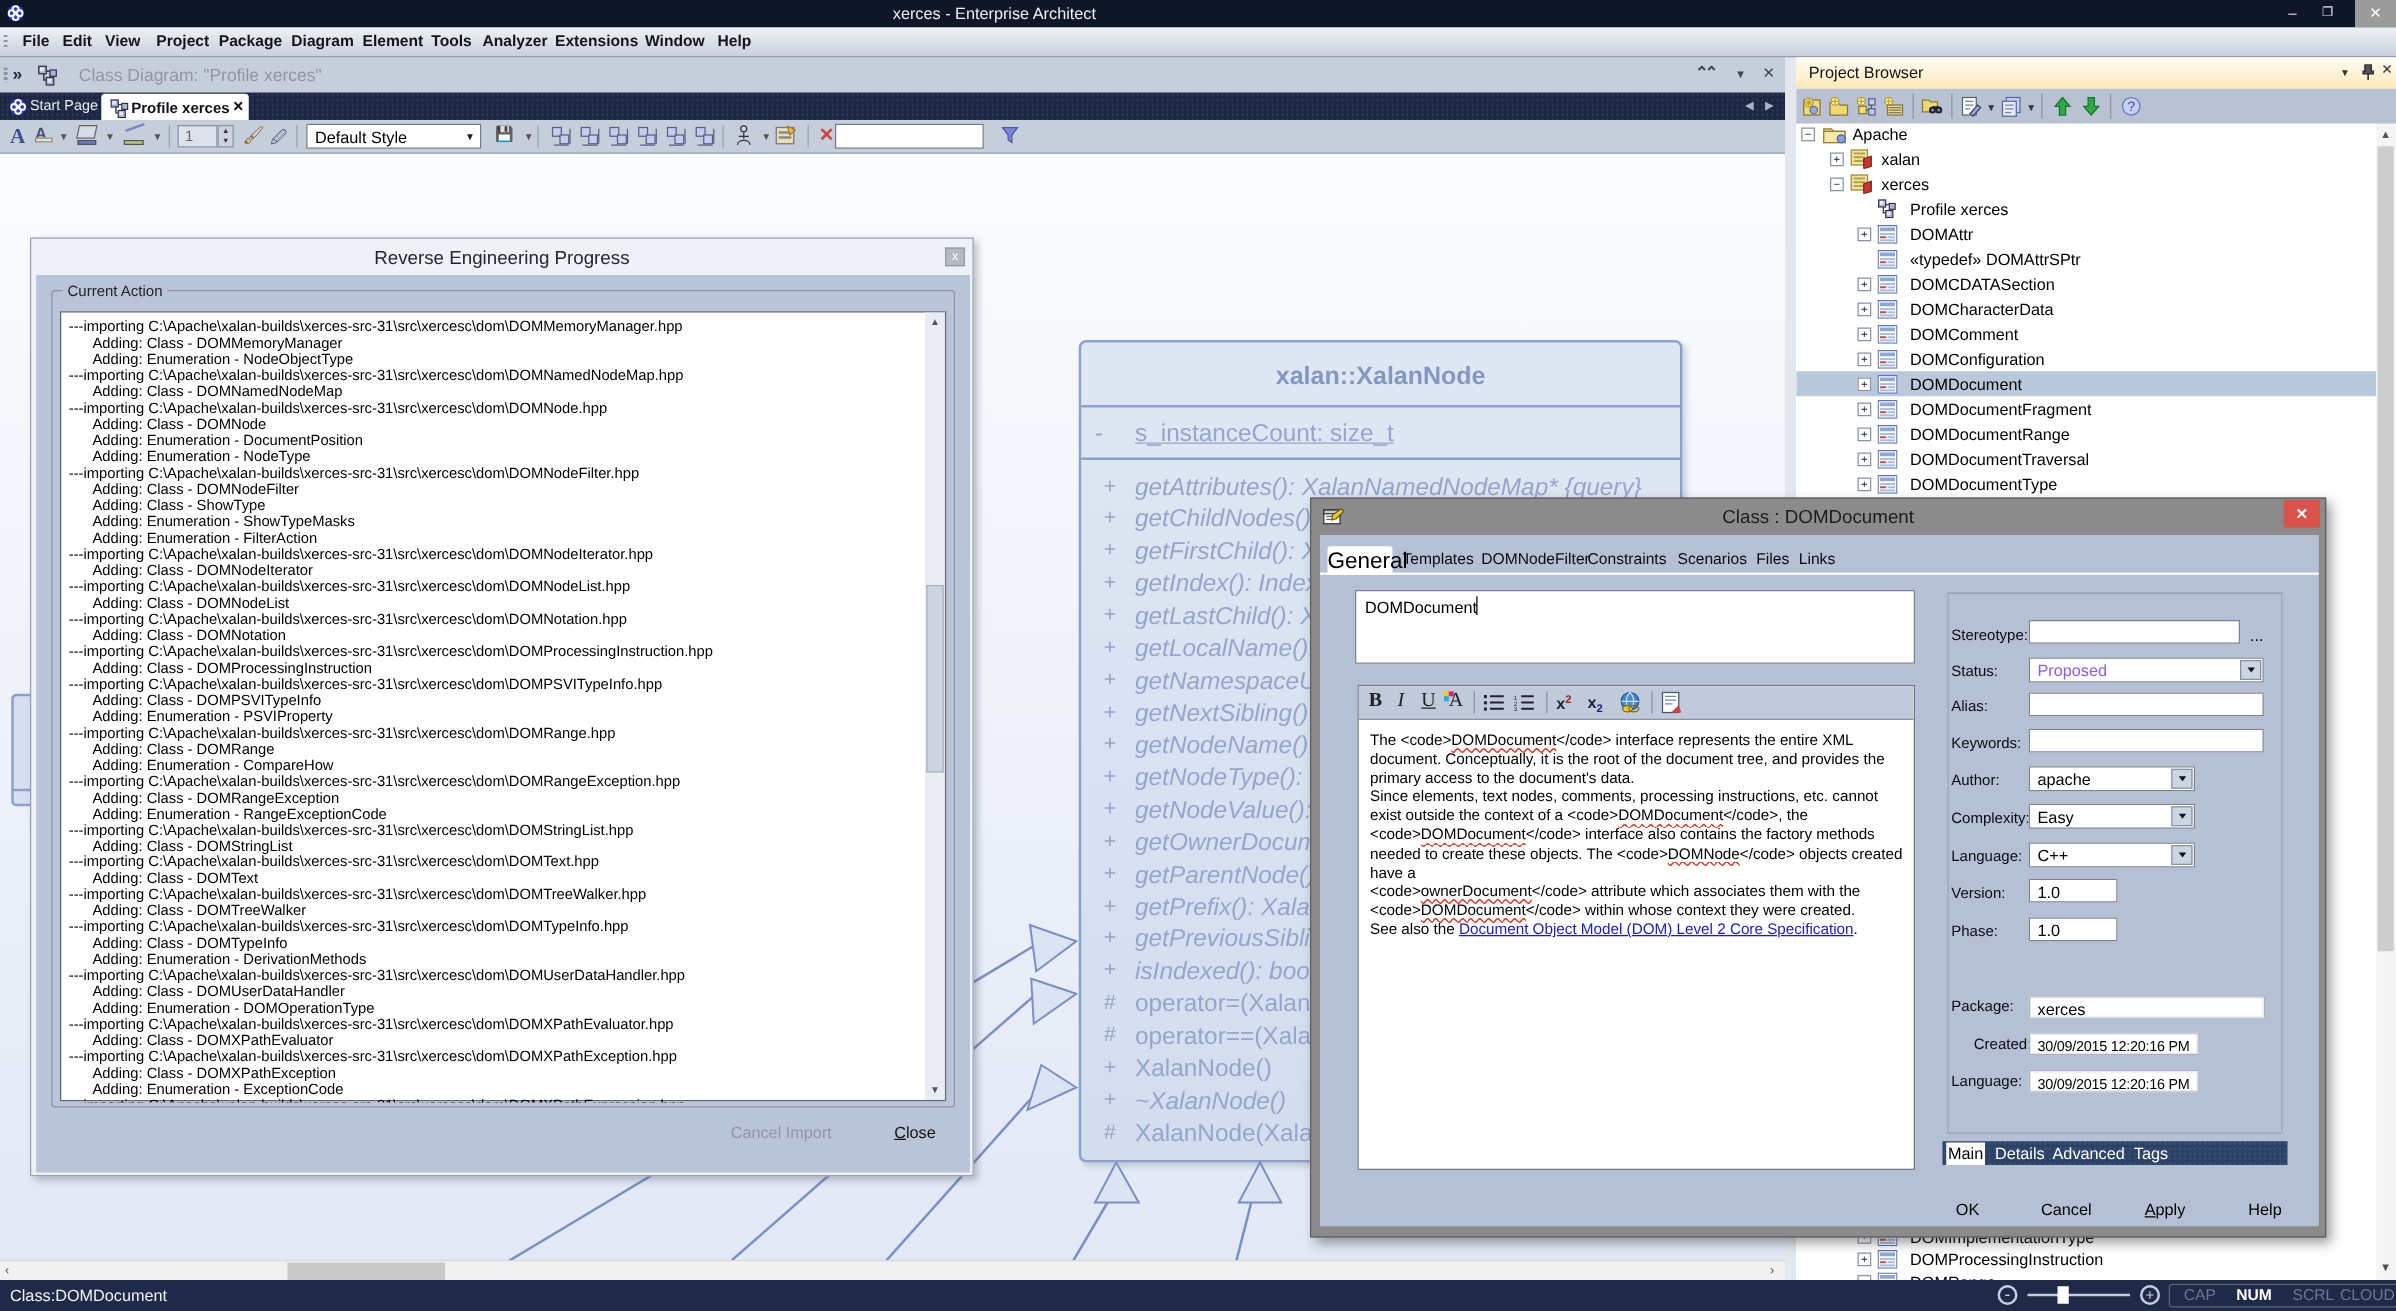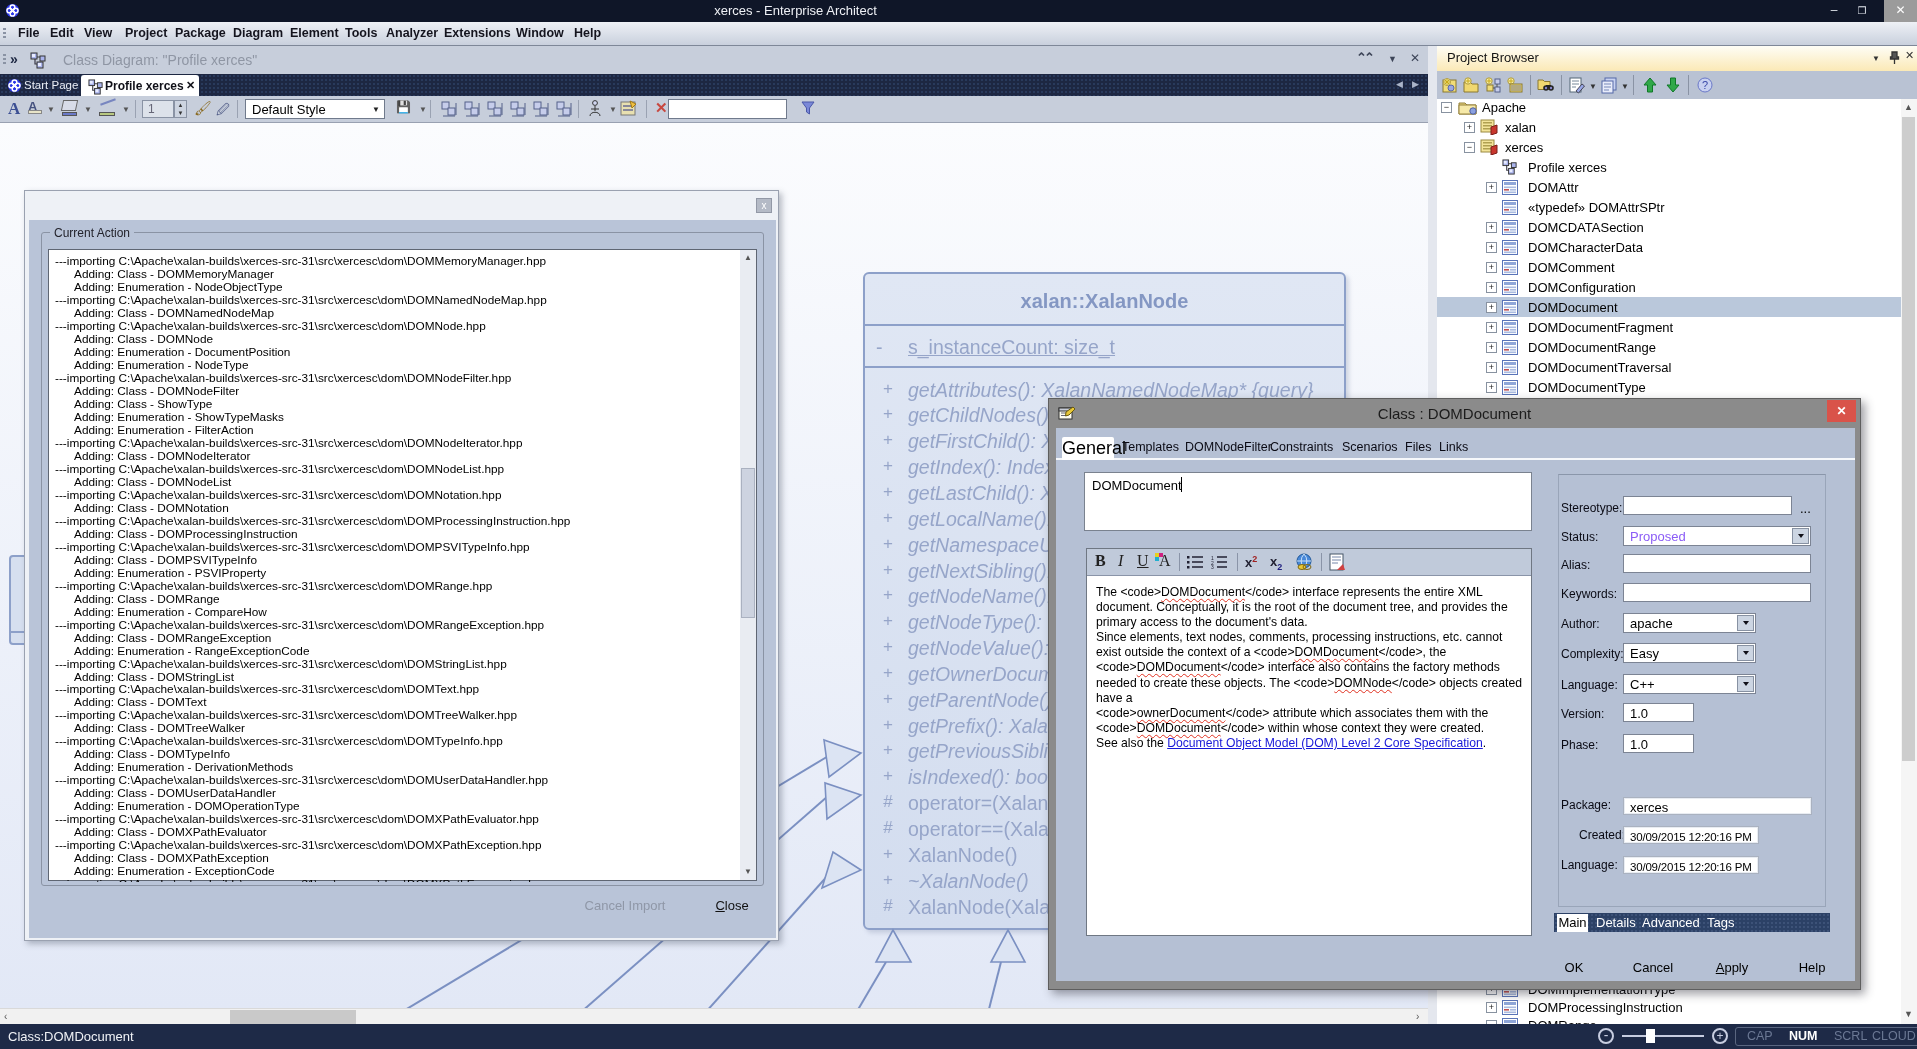--- a/index.html
+++ b/index.html
@@ -69,20 +69,21 @@
 </g>
 <g stroke="#7b90c2" stroke-width="1.6" fill="#dce4f3">
 <path d="M861 630 L824 617 L829 654 Z"></path>
 <path d="M861 672 L825 660 L827 696 Z"></path>
 <path d="M861 747 L833 729 L822 765 Z"></path>
 <path d="M893 807 L876 839 L911 839 Z"></path>
 <path d="M1008 807 L991 839 L1025 839 Z"></path>
 </g>
 </svg>
 <div class="abs" style="left:24px;top:67px;width:755px;height:751px;background:#eef1f6;border:1px solid #9aa1b0;box-shadow:3px 3px 6px rgba(60,70,90,0.35)">
+<div class="abs" style="left:0;top:0;width:753px;height:29px;text-align:center;font-size:15px;color:#26262e;line-height:31px">Reverse Engineering Progress</div>
 <div class="abs" style="left:731px;top:7px;width:16px;height:15px;background:#b4bac6;border:1px solid #9298a6;color:#fff;font-size:10px;text-align:center;line-height:13px">x</div>
 <div class="abs" style="left:4px;top:29px;width:747px;height:718px;background:#b9c4d8">
 <div class="abs" style="left:12px;top:12px;width:723px;height:654px;border:1px solid #8a93a4;border-radius:3px">
 <div class="abs" style="left:8px;top:-7px;background:#b9c4d8;padding:0 4px;font-size:12px;color:#23232c">Current Action</div>
 <div class="abs" style="left:6px;top:16px;width:709px;height:632px;background:#fff;border:1px solid #5f6673">
 <div class="abs" style="left:6px;top:5px;width:682px;height:627px;overflow:hidden;font-size:11.8px;line-height:12.98px;color:#000">
               <pre style="font-family:&quot;Liberation Sans&quot;,sans-serif;margin:0">---importing C:\Apache\xalan-builds\xerces-src-31\src\xercesc\dom\DOMMemoryManager.hpp
       Adding: Class - DOMMemoryManager
       Adding: Enumeration - NodeObjectType
 ---importing C:\Apache\xalan-builds\xerces-src-31\src\xercesc\dom\DOMNamedNodeMap.hpp

